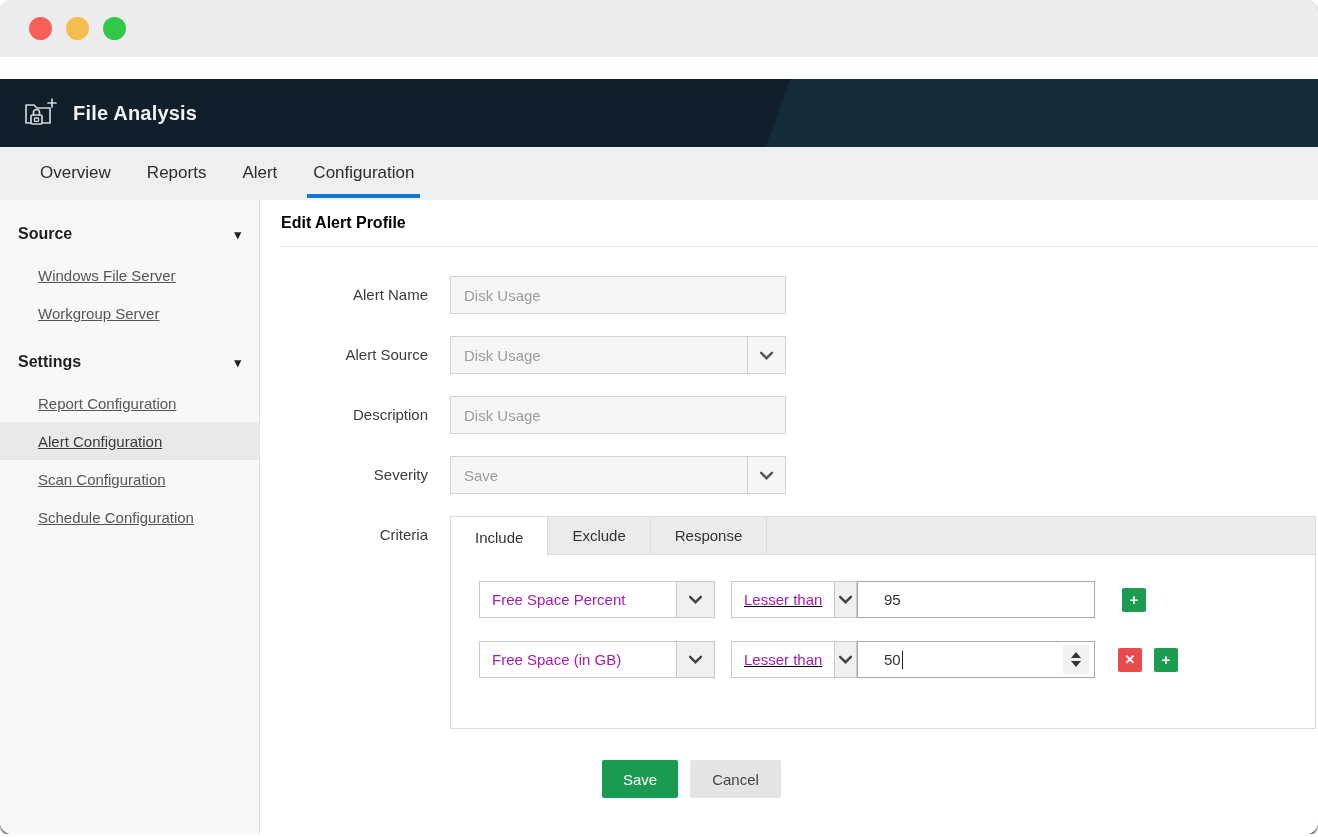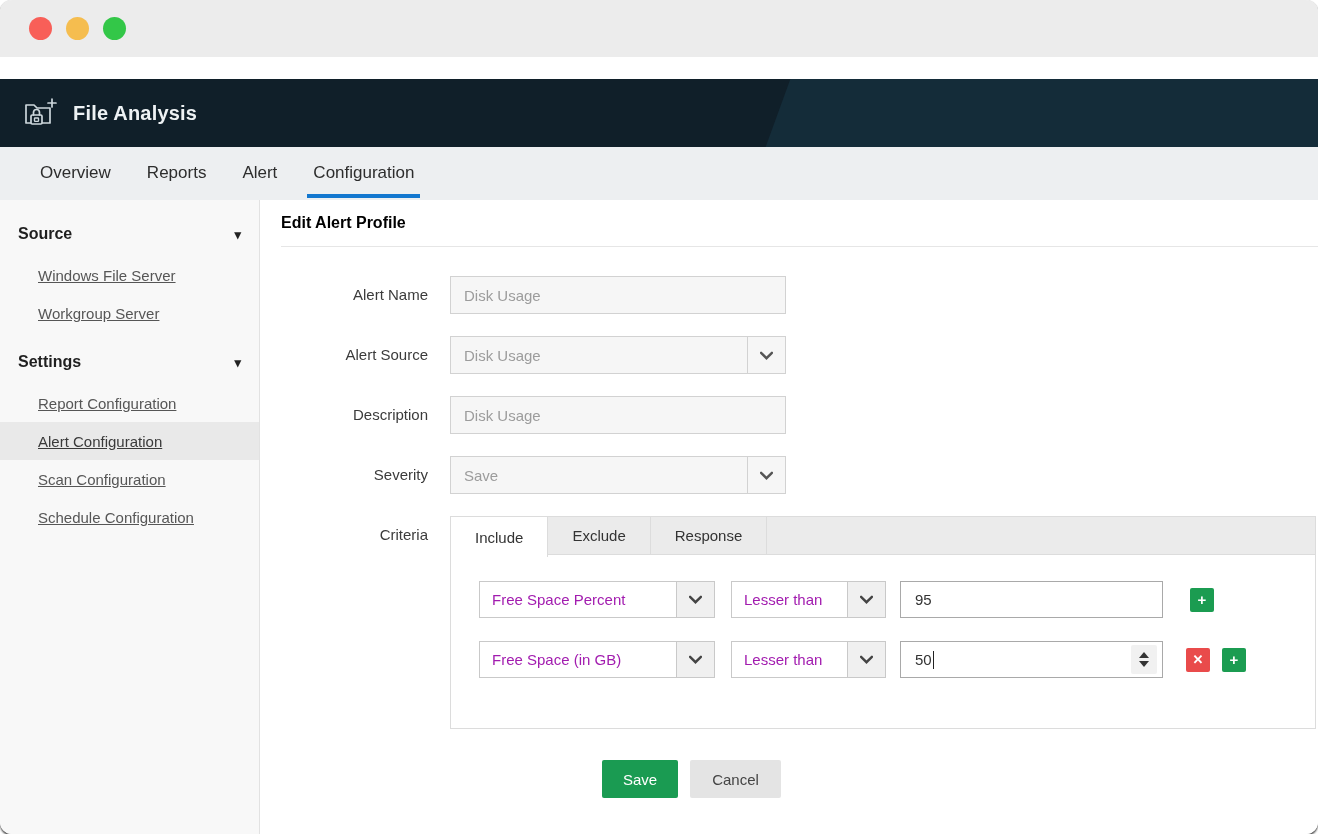--- a/index.html
+++ b/index.html
@@ -55,23 +55,23 @@
   .crit-tabs { display:flex; background:#ebebeb; border:1px solid #dcdcdc; border-bottom:none; height:38px; }
   .crit-tab { height:100%; display:flex; align-items:center; padding:0 24px; font-size:15px; color:#333;
     border-right:1px solid #dcdcdc; cursor:pointer; background:#ebebeb; }
   .crit-tab.active { background:#fff; height:40px; margin-bottom:-2px; position:relative; z-index:2; border-right:1px solid #dcdcdc; }
   .crit-body { border:1px solid #dcdcdc; background:#fff; height:175px; padding:26px 0 0 28px; position:relative; }
   .crit-line { display:flex; align-items:center; margin-bottom:23px; }
   .crit-sel { display:flex; height:37px; background:#fff; border:1px solid #c9c9c9; cursor:pointer; }
   .crit-sel .sel-text { flex:1; display:flex; align-items:center; padding:0 12px; font-size:15px; color:#a21caf; white-space:nowrap; }
   .crit-sel .sel-arrow { width:38px; border-left:1px solid #c9c9c9; background:#f0f0f0; display:flex; align-items:center; justify-content:center; }
   .crit-sel.attr { width:236px; }
-  .crit-sel.op { width:155px; margin-left:16px; }
-  .crit-val { width:263px; height:37px; margin-left:14px; background:#fff; border:1px solid #a9a9a9;
-    display:flex; align-items:center; padding:0 6px 0 14px; font-size:15px; color:#333; cursor:text; position:relative; }
+  .crit-sel.op { width:126px; margin-left:16px;text-decoration:underline; }
+  .crit-val { width:238px; height:37px; background:#fff; border:1px solid #a9a9a9;
+    display:flex; align-items:center; padding:0 6px 0 26px; font-size:15px; color:#333; cursor:text; position:relative; }
   .caret-bar { width:1px; height:18px; background:#222; margin-left:1px; }
   .spinner { position:absolute; right:5px; top:3px; width:26px; height:29px; background:#f1f1f1; border-radius:2px;
     display:flex; flex-direction:column; align-items:center; justify-content:center; gap:3px; cursor:pointer; }
   .spin-up { width:0; height:0; border-left:5px solid transparent; border-right:5px solid transparent; border-bottom:6px solid #333; }
   .spin-down { width:0; height:0; border-left:5px solid transparent; border-right:5px solid transparent; border-top:6px solid #333; }
   .sq-btn { width:24px; height:24px; border:none; border-radius:2px; color:#fff; font-size:15px; font-weight:bold;
     display:flex; align-items:center; justify-content:center; cursor:pointer; line-height:1; }
   .sq-btn.add { background:#1b9c51; }
   .sq-btn.remove { background:#e94b4b; font-size:13px; }
   .ml27 { margin-left:27px; } .ml23 { margin-left:23px; } .ml12 { margin-left:12px; }

